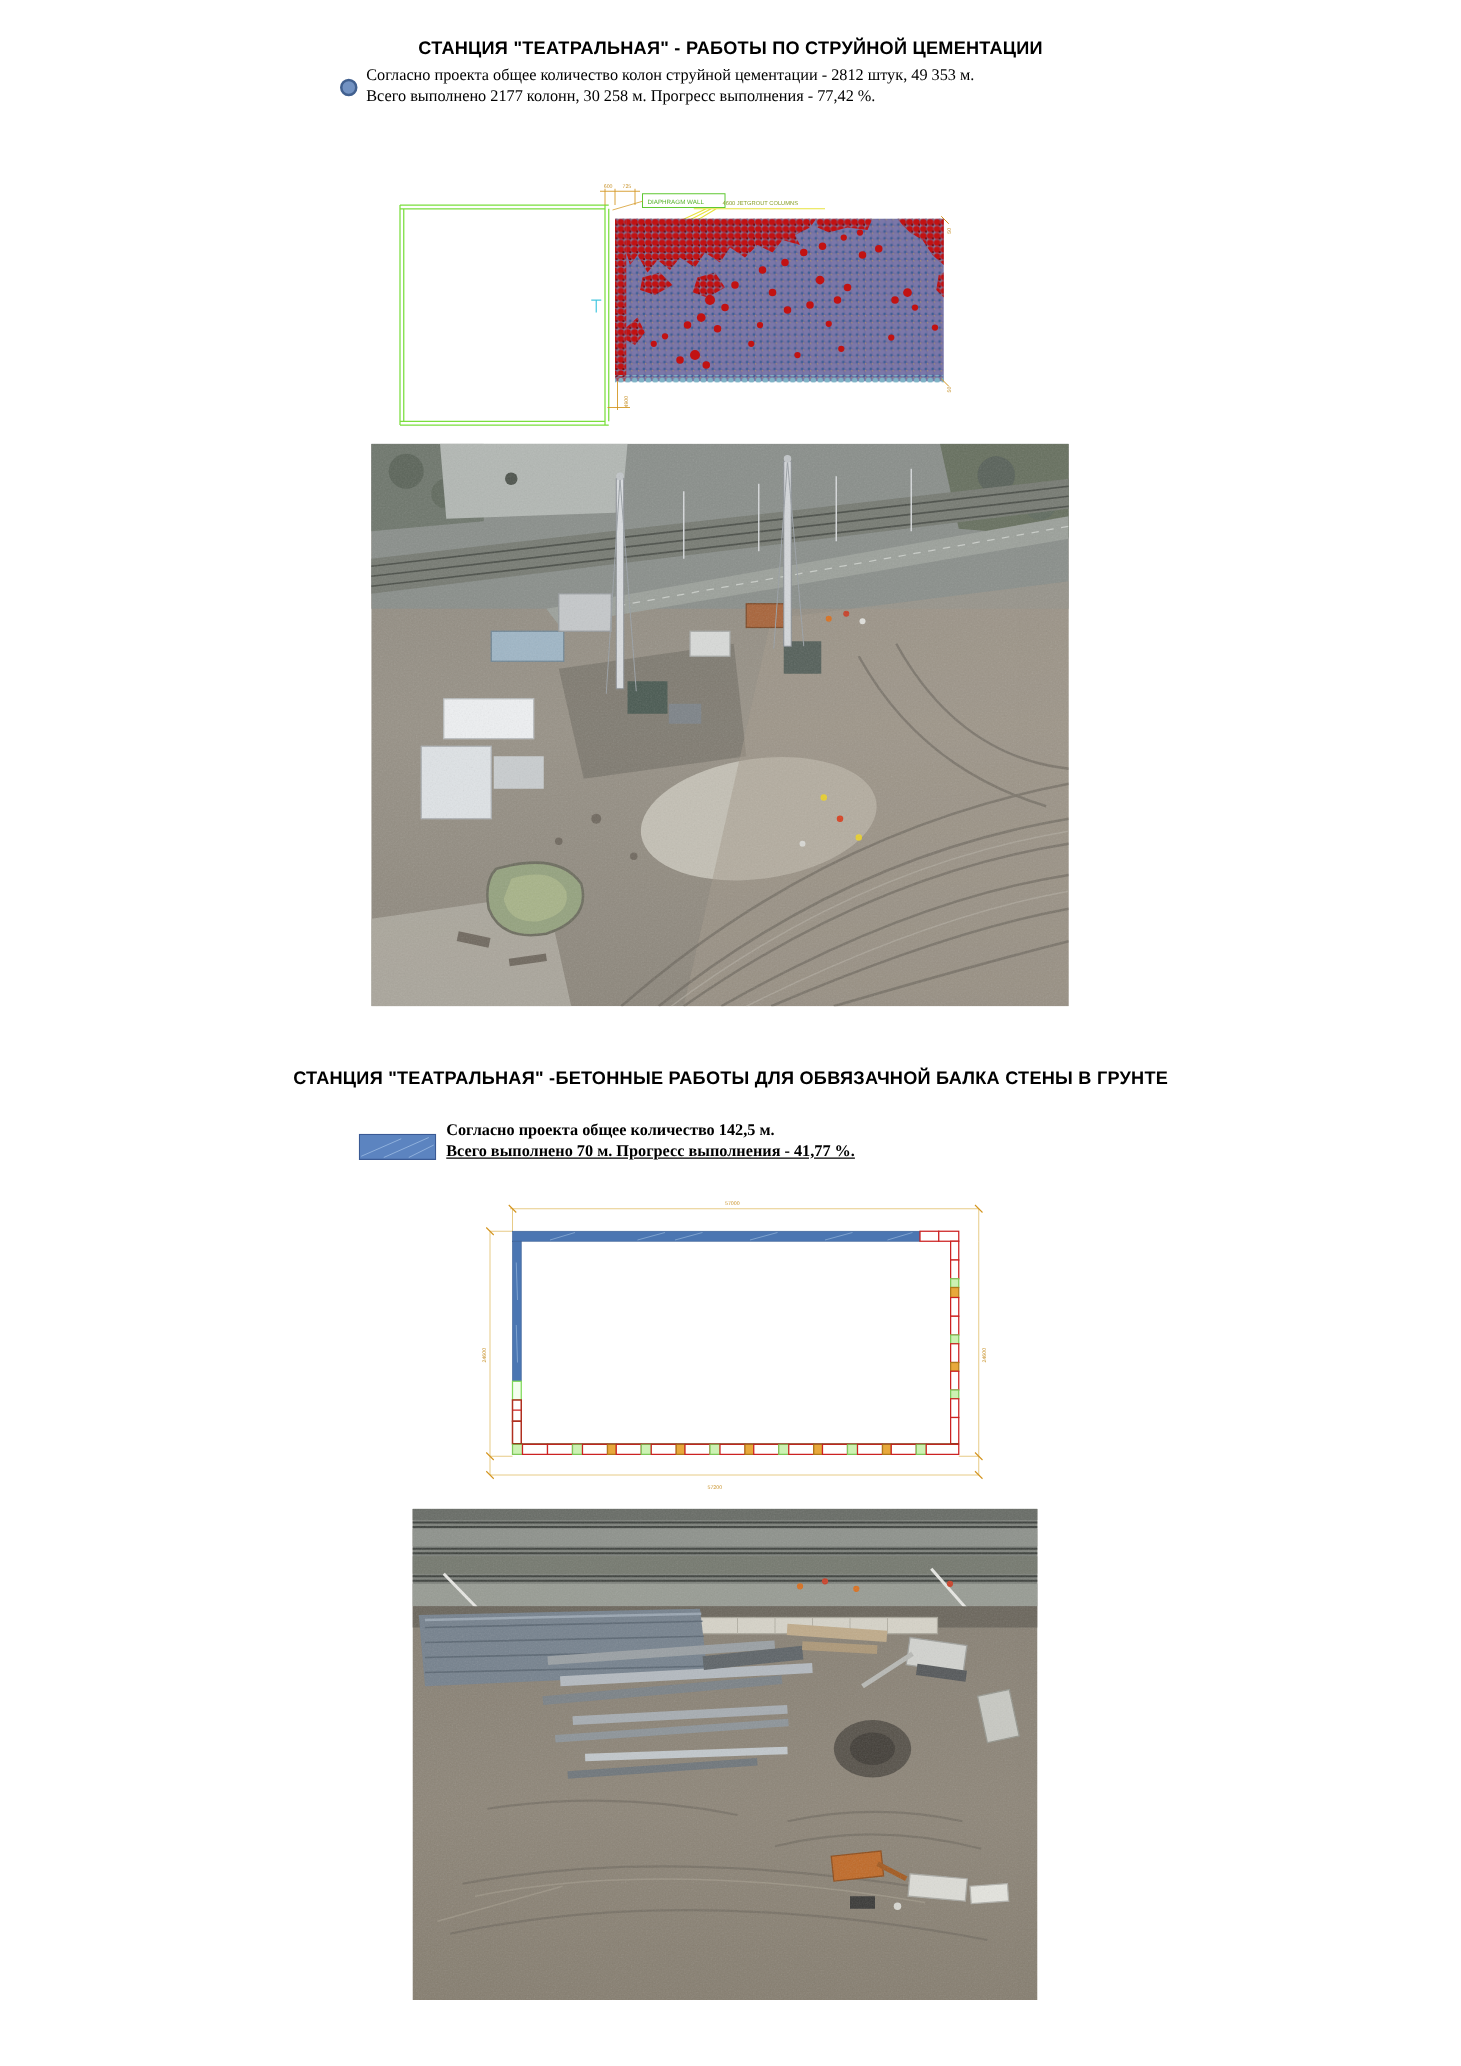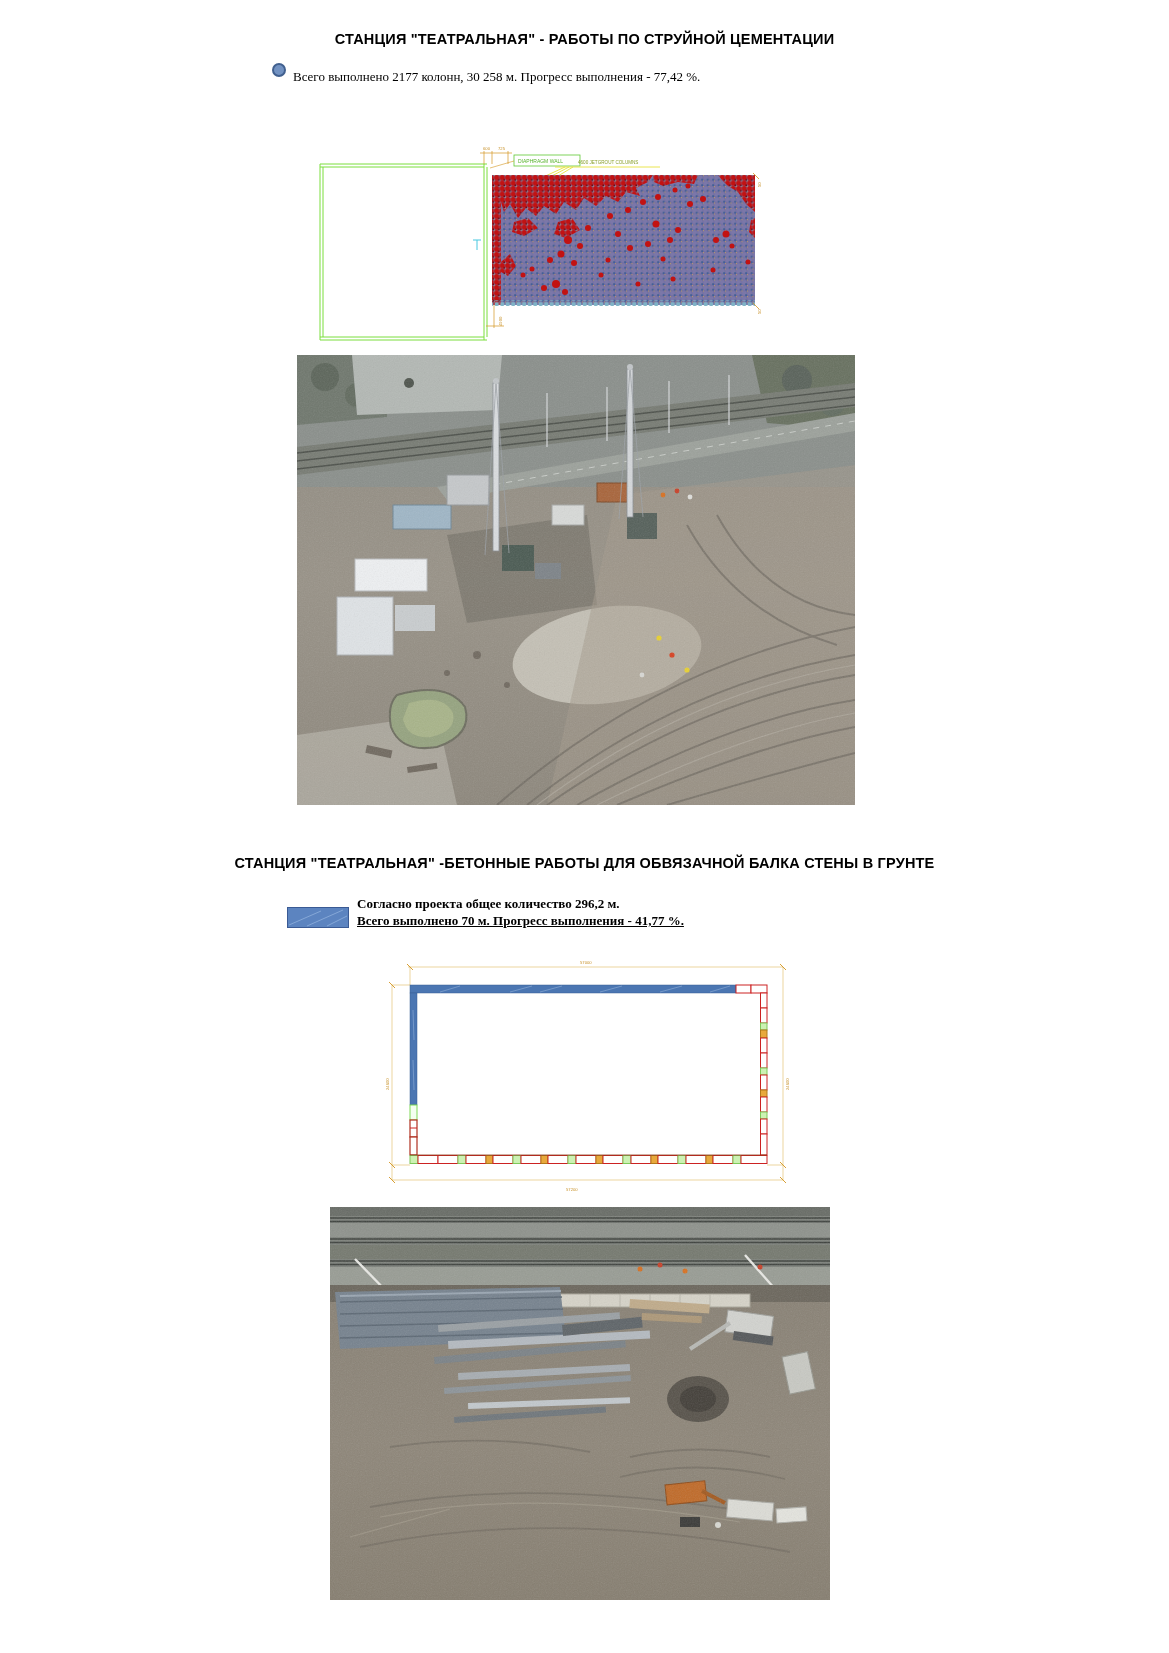--- a/index.html
+++ b/index.html
@@ -22,20 +22,21 @@
   .grntxt{font:5px "Liberation Sans",sans-serif;fill:#55b22a;}
   .olvtxt{font:4.6px "Liberation Sans",sans-serif;fill:#8aa02c;}
 </style>
 </head>
 <body>
 
 <div class="page">
 
   <div class="title t1">СТАНЦИЯ "ТЕАТРАЛЬНАЯ" - РАБОТЫ ПО СТРУЙНОЙ ЦЕМЕНТАЦИИ</div>
   <span class="bullet"></span>
+  <div class="introline s1l1">Согласно проекта общее количество колон струйной цементации - 2812 штук, 49 353 м.</div>
   <div class="introline s1l2">Всего выполнено 2177 колонн, 30 258 м. Прогресс выполнения - 77,42 %.</div>
 
   <svg style="left:318px;top:142px" width="460" height="205" viewBox="0 0 460 205">
     <defs>
       <pattern id="pBlue" width="5.5" height="5.5" patternUnits="userSpaceOnUse">
         <rect width="5.5" height="5.5" fill="#6f6b9e"></rect>
         <circle cx="2.7" cy="2.7" r="2.45" fill="#7b77a8"></circle>
         <circle cx="4.6" cy="4.6" r="1" fill="#3d6095"></circle>
         <circle cx="0.6" cy="0.6" r="0.5" fill="#c9a85e"></circle>
       </pattern>
@@ -242,21 +243,21 @@
         <circle cx="150" cy="318" r="3"></circle>
     </g>
     <rect width="558" height="450" filter="url(#noise1)" opacity="0.16"></rect>
   </svg>
 
   <div class="title t2">СТАНЦИЯ "ТЕАТРАЛЬНАЯ" -БЕТОННЫЕ РАБОТЫ ДЛЯ ОБВЯЗАЧНОЙ БАЛКА СТЕНЫ В ГРУНТЕ</div>
   <svg class="legend-swatch" width="62" height="21" viewBox="0 0 62 21">
     <rect x="0.5" y="0.5" width="61" height="20" stroke="#3a5a94" fill="#5c84c0"></rect>
     <path d="M2 18 L34 4 M20 19 L56 3 M40 19 L60 9" stroke="#8fb0dc" stroke-width="0.8" fill="none"></path>
   </svg>
-  <div class="introline s2l1">Согласно проекта общее количество 296,2 м.</div>
+  <div class="introline s2l1">Согласно проекта общее количество 142,5 м.</div>
   <div class="introline s2l2">Всего выполнено 70 м. Прогресс выполнения - 41,77 %.</div>
 
   <svg style="left:380px;top:950px" width="425" height="248" viewBox="0 0 425 248">
 
     <g stroke="#e4c376" stroke-width="0.7" fill="none">
       <path d="M28 17 H403 M30 17 V35 M403 17 V43"></path>
       <path d="M12 35 H30 M12 35 V215 M12 215 H30"></path>
       <path d="M403 43 V215 M387 215 H403"></path>
       <path d="M12 230 H403 M12 215 V230 M403 215 V230"></path>
       <path d="M27 14 L33 20 M400 14 L406 20 M9 32 L15 38 M9 212 L15 218 M400 212 L406 218 M9 227 L15 233 M400 227 L406 233" stroke="#d4951f" stroke-width="0.9"></path>

